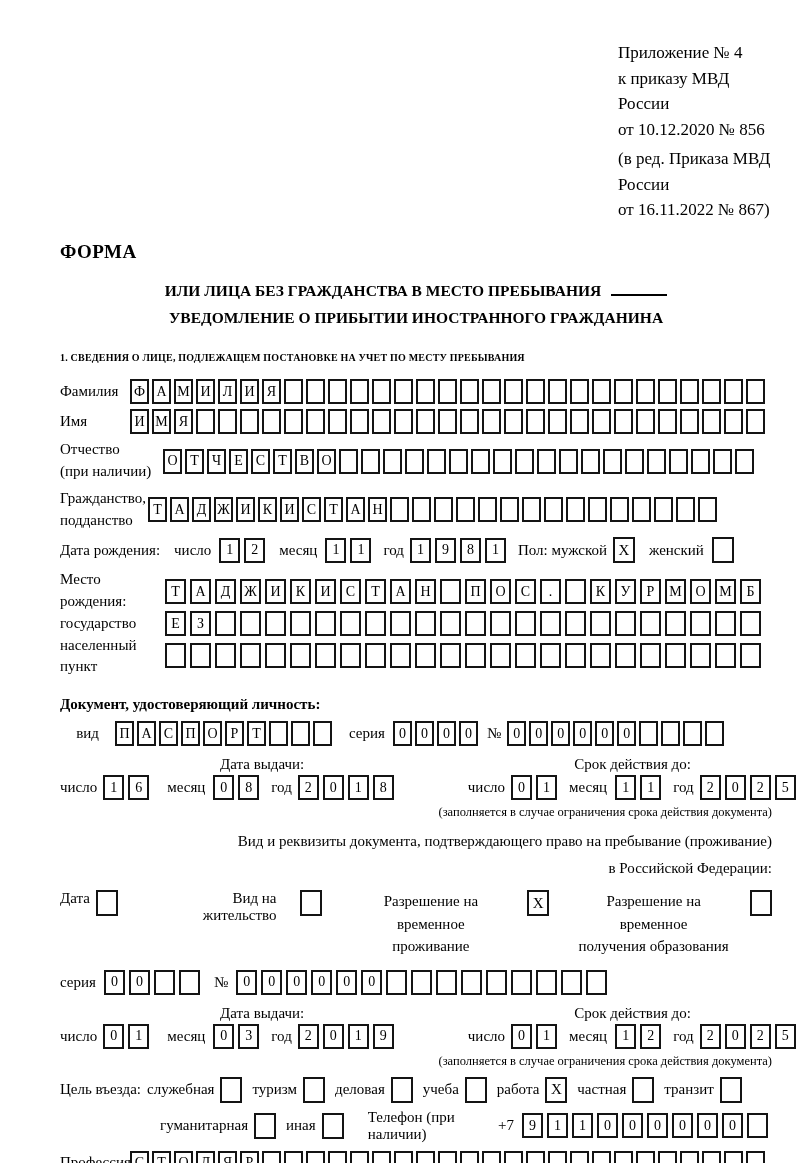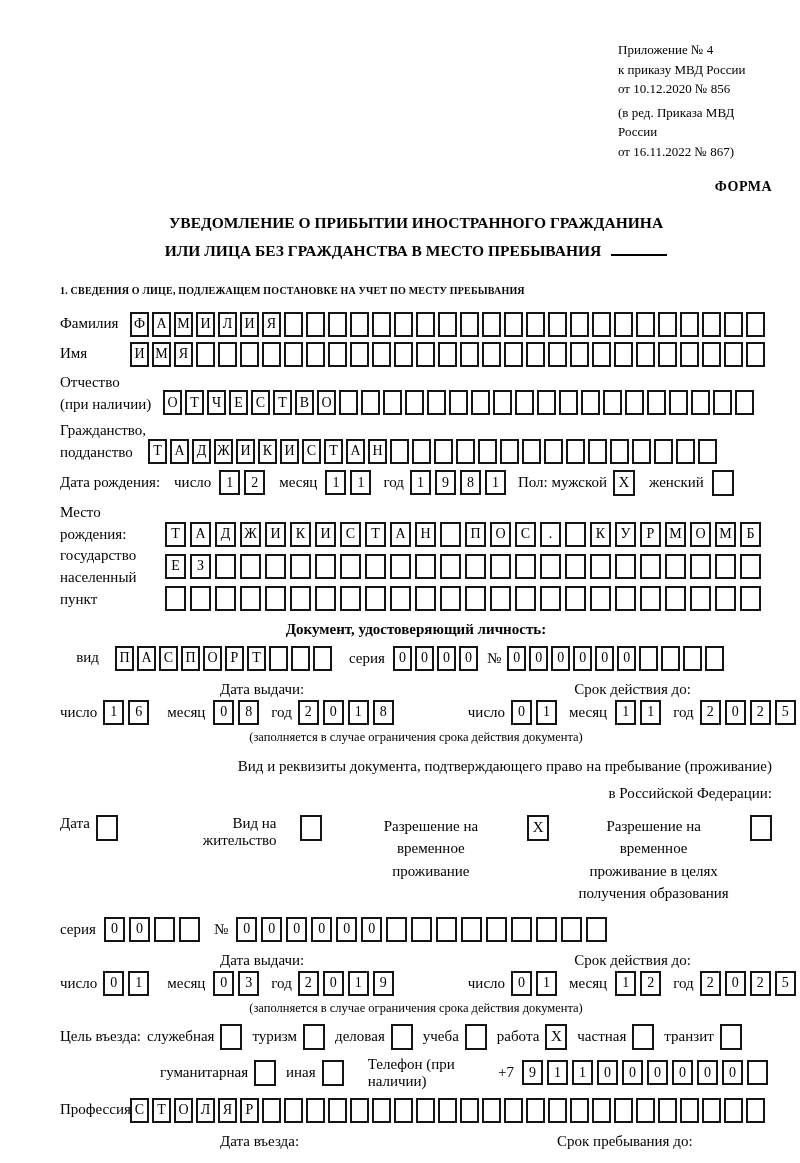--- a/index.html
+++ b/index.html
@@ -1,47 +1,47 @@
 <!DOCTYPE html>
 <html><head>
 <meta charset="utf-8">
 <style>
   html,body{margin:0;padding:0;background:#ffffff;}
   body{width:800px;height:1163px;color:#000;font-family:"Liberation Serif","DejaVu Serif",serif;font-size:15px;overflow:hidden;}
   .page{box-sizing:border-box;width:800px;height:1163px;padding:40px 28px 0 60px;position:relative;}
 
   
-  .hdr{margin-left:558px;font-size:13px;line-height:1.5;}
+  .hdr{margin-left:558px;font-size:17px;line-height:1.5;}
   .hdr .part2{margin-top:4px;}
-  .forma{margin-top:18px;text-align:right;font-weight:bold;font-size:14px;letter-spacing:.5px;}
+  .forma{margin-top:18px;font-weight:bold;font-size:19px;letter-spacing:.5px;}
 
   
   .title{margin-top:14px;text-align:center;font-weight:bold;font-size:15.5px;line-height:1.8;}
   .blank-line{display:inline-block;width:56px;border-bottom:2px solid #000;margin-left:10px;vertical-align:baseline;}
   .sec1{margin-top:20px;font-weight:bold;font-size:10px;letter-spacing:.2px;margin-bottom:16px;}
 
   
   .row{display:flex;align-items:center;margin-bottom:5px;}
-  .row.top{align-items:flex-end;}
+  .row.top{align-items:center;}
   .lblcol{flex:0 0 auto;line-height:1.45;}
   .boxes{display:flex;flex-wrap:nowrap;}
   .cell{box-sizing:border-box;flex:0 0 auto;width:19px;height:25px;border:2px solid #141414;margin-right:3px;
         display:flex;align-items:center;justify-content:center;font-size:14px;}
   .wide .cell{width:21px;margin-right:4px;}
   .checkbox{box-sizing:border-box;display:inline-flex;width:22px;height:26px;border:2px solid #141414;
         align-items:center;justify-content:center;font-size:15px;flex:0 0 auto;}
   .stack{display:flex;flex-direction:column;gap:7px;}
 
   .w70{width:70px;} .w103{width:103px;} .w88{width:88px;} .w105{width:105px;}
   .ml6{margin-left:6px;} .ml8{margin-left:8px;} .ml10{margin-left:10px;} .ml14{margin-left:14px;}
   .mr6{margin-right:6px;} .mr8{margin-right:8px;}
 
-  .center-head{text-align:center;font-weight:bold;margin:10px 0 8px 0;}
+  .center-head{font-weight:bold;margin:18px 0 8px 0;}
   .date-heads{display:flex;margin:10px 0 2px 0;}
-  .note{font-size:12.5px;text-align:center;margin:2px 0 8px 0;}
+  .note{font-size:12.5px;text-align:right;margin:2px 0 8px 0;}
   .para{line-height:1.8;margin-top:6px;text-align:right;}
 
   .opts{margin-top:8px;align-items:flex-start;}
   .opt-label{text-align:center;line-height:1.5;}
   .purpose .checkbox{margin-left:6px;margin-right:10px;}
 </style>
 </head>
 <body>
 
 <div class="page">
@@ -51,24 +51,24 @@
     <div>к приказу МВД России</div>
     <div>от 10.12.2020 № 856</div>
     <div class="part2">
       <div>(в ред. Приказа МВД России</div>
       <div>от 16.11.2022 № 867)</div>
     </div>
   </div>
   <div class="forma">ФОРМА</div>
 
   <div class="title">
-    <div>УВЕДОМЛЕНИЕ О ПРИБЫТИИ ИНОСТРАННОГО ГРАЖДАНИНА</div>
     <div>
       <span>ИЛИ ЛИЦА БЕЗ ГРАЖДАНСТВА В МЕСТО ПРЕБЫВАНИЯ</span><span class="blank-line"></span>
     </div>
+    <div>УВЕДОМЛЕНИЕ О ПРИБЫТИИ ИНОСТРАННОГО ГРАЖДАНИНА</div>
   </div>
 
   <div class="sec1">1. СВЕДЕНИЯ О ЛИЦЕ, ПОДЛЕЖАЩЕМ ПОСТАНОВКЕ НА УЧЕТ ПО МЕСТУ ПРЕБЫВАНИЯ</div>
 
   <div class="row">
     <div class="lblcol w70">Фамилия</div>
     <div class="boxes">
         <span class="cell">Ф</span>
         <span class="cell">А</span>
         <span class="cell">М</span>
@@ -410,21 +410,20 @@
     <span class="checkbox ml6"></span>
     <span style="margin-left:38px;text-align:right;">Вид на жительство</span>
     <span class="checkbox" style="margin-left:24px;"></span>
     <div class="opt-label" style="margin-left:26px;">
       <div>Разрешение на временное</div>
       <div>проживание</div>
     </div>
     <span class="checkbox" style="margin-left:14px;">X</span>
     <div class="opt-label" style="margin-left:22px;">
       <div>Разрешение на временное</div>
-      <div>проживание в целях</div>
       <div>получения образования</div>
     </div>
     <span class="checkbox" style="margin-left:14px;"></span>
   </div>
 
   <div class="row" style="margin-top:12px;">
     <span class="mr8">серия</span>
     <div class="boxes wide">
         <span class="cell">0</span>
         <span class="cell">0</span>

